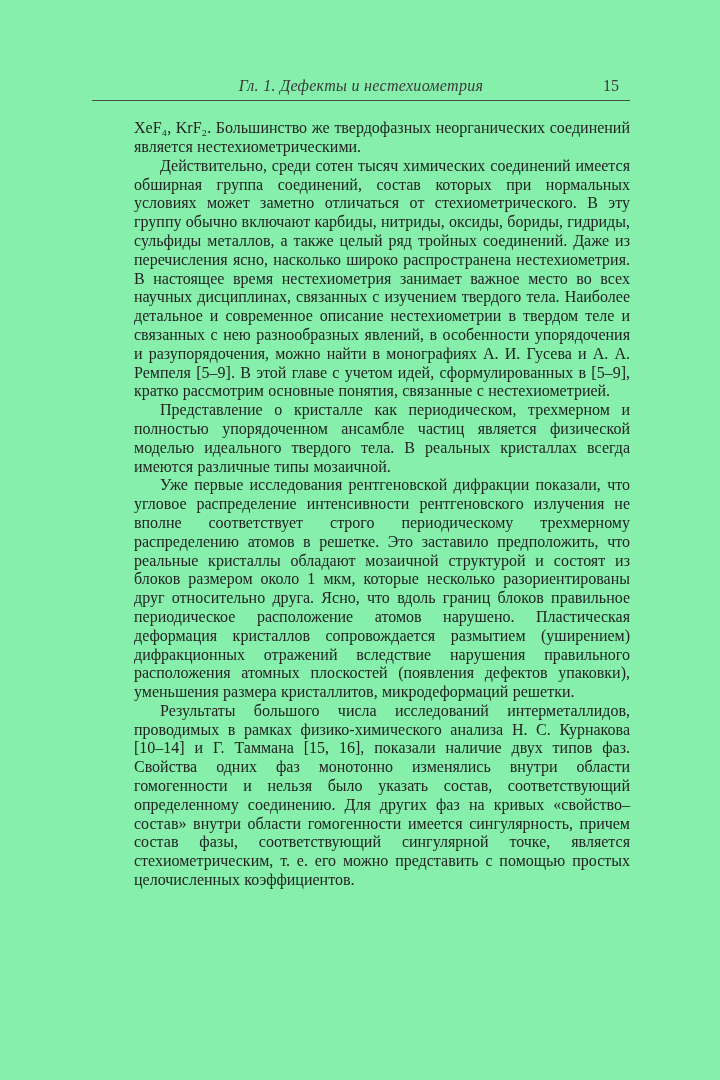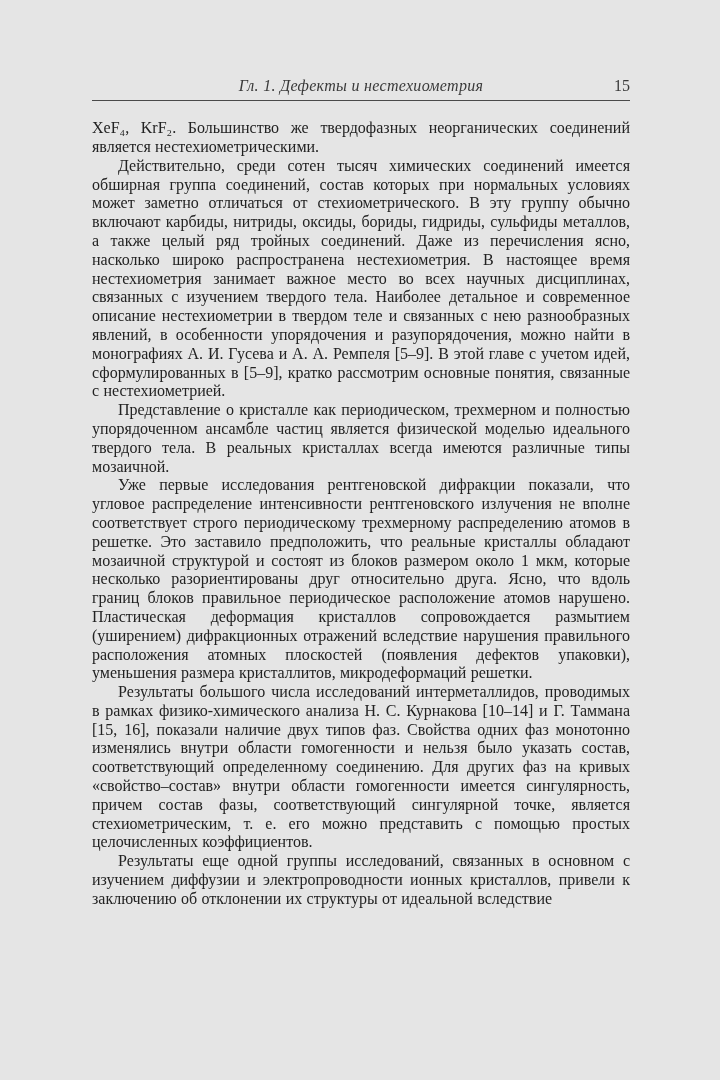--- a/index.html
+++ b/index.html
@@ -5,21 +5,21 @@
   html, body {
     margin: 0;
     padding: 0;
     background: #ffffff;
   }
   .page {
     position: relative;
     width: 720px;
     height: 1080px;
     box-sizing: border-box;
-    background: #e5e5e5;
+    background: #86efac;
     padding: 76px 90px 30px 92px;
     overflow: hidden;
     font-family: "Liberation Serif", "DejaVu Serif", serif;
     color: #222222;
   }
   .running-head {
     position: relative;
     width: 100%;
     text-align: center;
     font-size: 16px;
@@ -28,32 +28,33 @@
     border-bottom: 1px solid #4a4a4a;
     padding-bottom: 5px;
     margin-bottom: 18px;
   }
   .running-head .chapter {
     font-style: italic;
     letter-spacing: 0.3px;
   }
   .running-head .pagenum {
     position: absolute;
-    right: 0;
+    right: 11px;
     top: 0;
     font-style: normal;
     color: #3a3a3a;
   }
   .body-text {
     font-size: 16px;
     line-height: 18.8px;
     text-align: justify;
     hyphens: auto;
     -webkit-hyphens: auto;
     word-spacing: 0.02em;
+    margin-left: 42px;
   }
   .para {
     margin: 0;
     text-indent: 0;
   }
   .para.indent {
     text-indent: 26px;
   }
 </style>
 </head>
@@ -63,15 +64,14 @@
   <header class="running-head">
     <span class="chapter">Гл. 1. Дефекты и нестехиометрия</span>
     <span class="pagenum">15</span>
   </header>
   <main class="body-text" id="paragraphs">
       <p class="para" lang="ru">XeF₄, KrF₂. Большинство же твердофазных неорганических соединений является нестехиометрическими.</p>
       <p class="para indent" lang="ru">Действительно, среди сотен тысяч химических соединений имеется обширная группа соединений, состав которых при нормальных условиях может заметно отличаться от стехиометрического. В эту группу обычно включают карбиды, нитриды, оксиды, бориды, гидриды, сульфиды металлов, а также целый ряд тройных соединений. Даже из перечисления ясно, насколько широко распространена нестехиометрия. В настоящее время нестехиометрия занимает важное место во всех научных дисциплинах, связанных с изучением твердого тела. Наиболее детальное и современное описание нестехиометрии в твердом теле и связанных с нею разнообразных явлений, в особенности упорядочения и разупорядочения, можно найти в монографиях А. И. Гусева и А. А. Ремпеля [5–9]. В этой главе с учетом идей, сформулированных в [5–9], кратко рассмотрим основные понятия, связанные с нестехиометрией.</p>
       <p class="para indent" lang="ru">Представление о кристалле как периодическом, трехмерном и полностью упорядоченном ансамбле частиц является физической моделью идеального твердого тела. В реальных кристаллах всегда имеются различные типы мозаичной.</p>
       <p class="para indent" lang="ru">Уже первые исследования рентгеновской дифракции показали, что угловое распределение интенсивности рентгеновского излучения не вполне соответствует строго периодическому трехмерному распределению атомов в решетке. Это заставило предположить, что реальные кристаллы обладают мозаичной структурой и состоят из блоков размером около 1 мкм, которые несколько разориентированы друг относительно друга. Ясно, что вдоль границ блоков правильное периодическое расположение атомов нарушено. Пластическая деформация кристаллов сопровождается размытием (уширением) дифракционных отражений вследствие нарушения правильного расположения атомных плоскостей (появления дефектов упаковки), уменьшения размера кристаллитов, микродеформаций решетки.</p>
       <p class="para indent" lang="ru">Результаты большого числа исследований интерметаллидов, проводимых в рамках физико-химического анализа Н. С. Курнакова [10–14] и Г. Таммана [15, 16], показали наличие двух типов фаз. Свойства одних фаз монотонно изменялись внутри области гомогенности и нельзя было указать состав, соответствующий определенному соединению. Для других фаз на кривых «свойство–состав» внутри области гомогенности имеется сингулярность, причем состав фазы, соответствующий сингулярной точке, является стехиометрическим, т. е. его можно представить с помощью простых целочисленных коэффициентов.</p>
-      <p class="para indent" lang="ru">Результаты еще одной группы исследований, связанных в основном с изучением диффузии и электропроводности ионных кристаллов, привели к заключению об отклонении их структуры от идеальной вследствие</p>
     </main>
 </div>
 
 </body></html>

